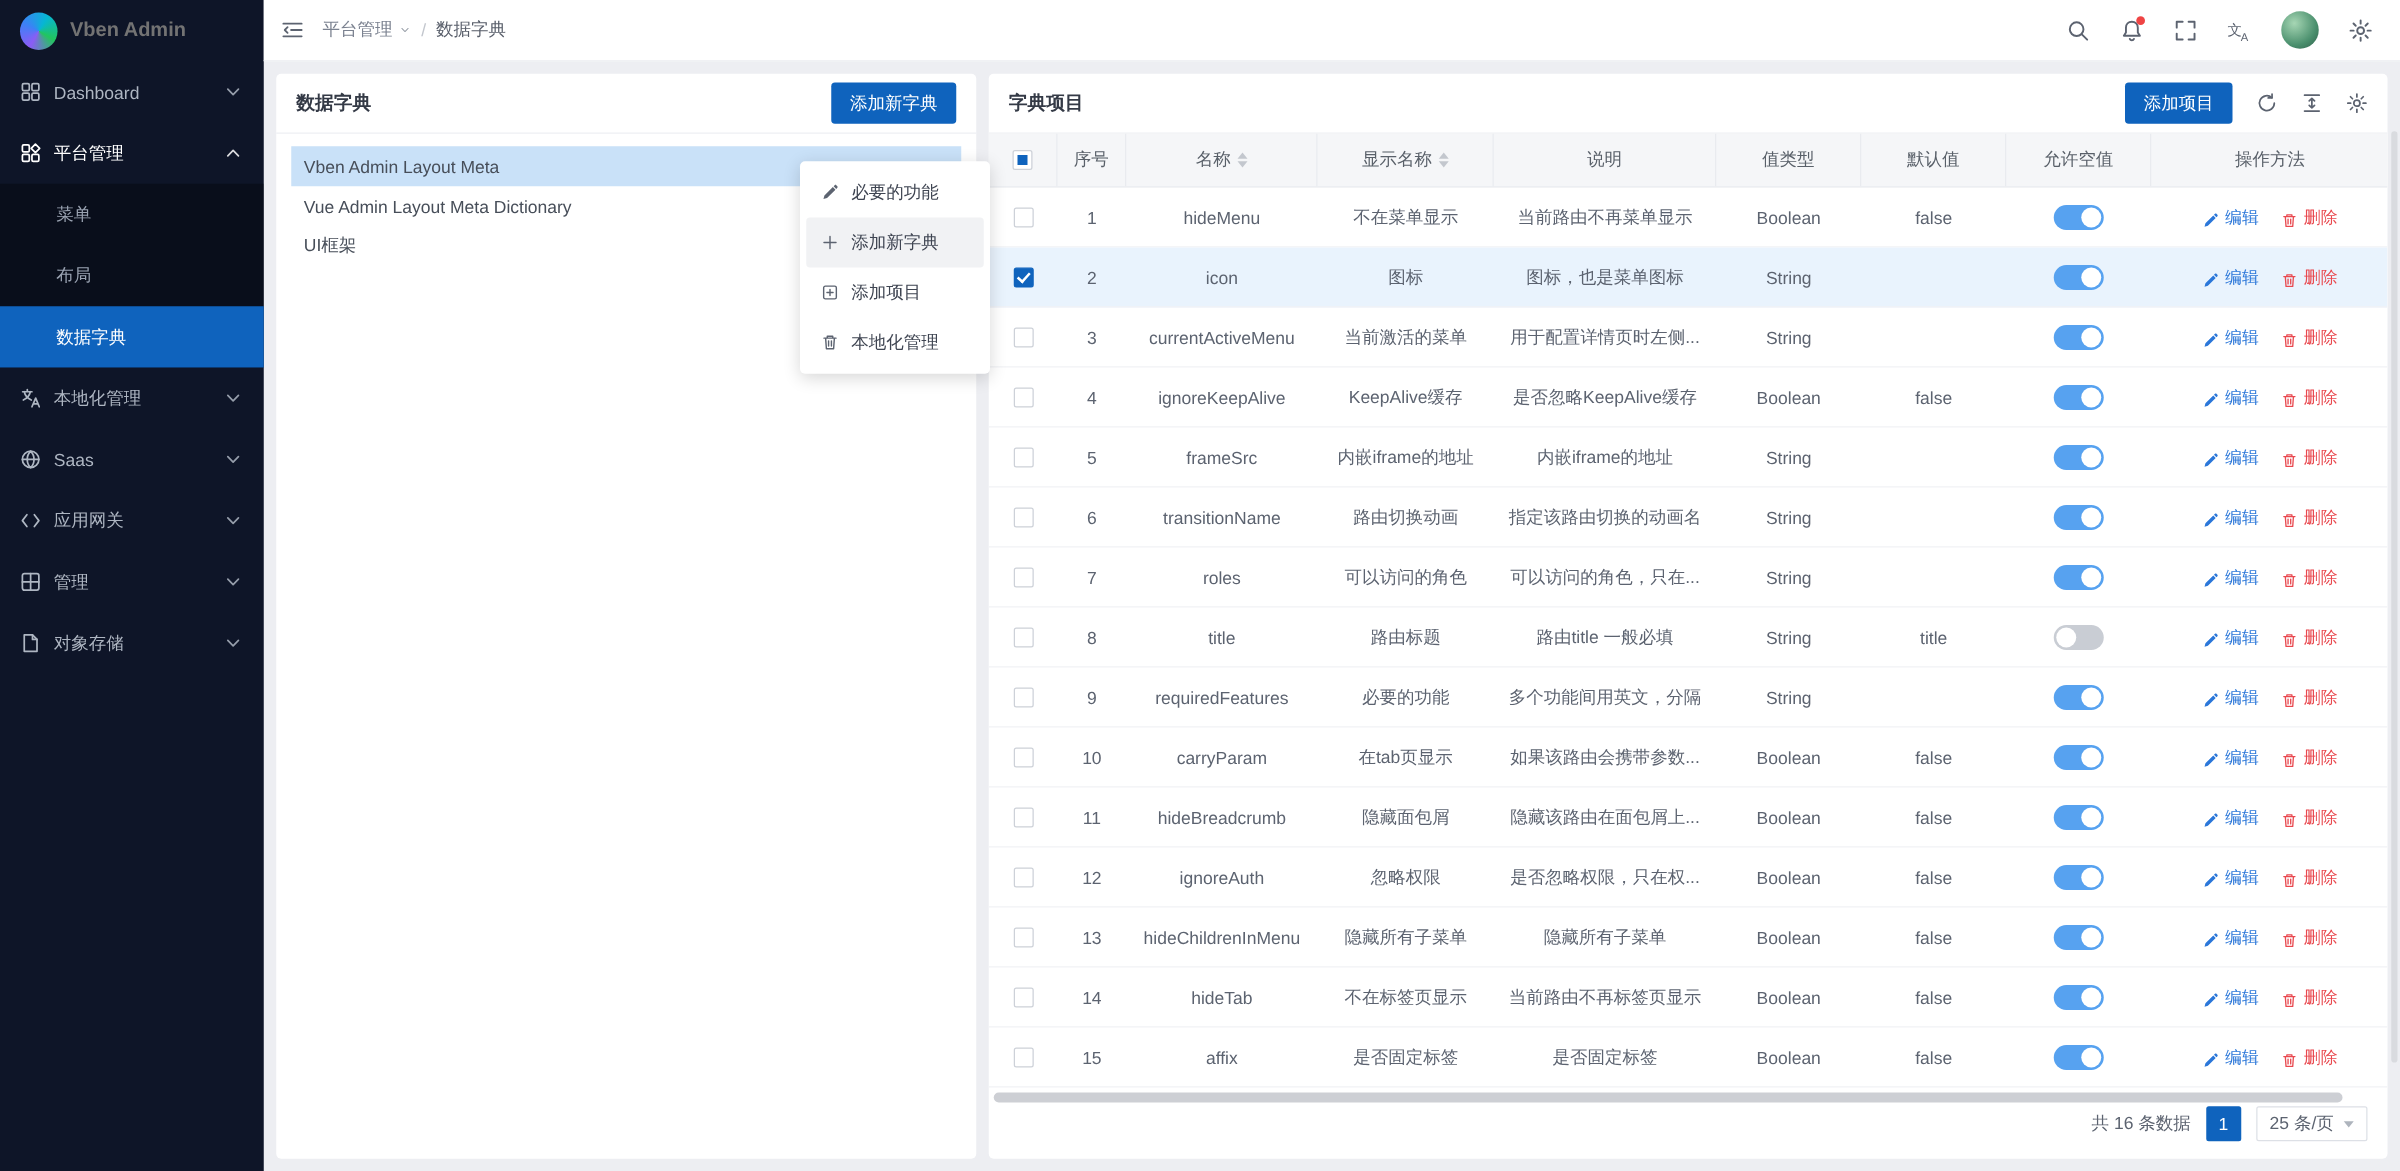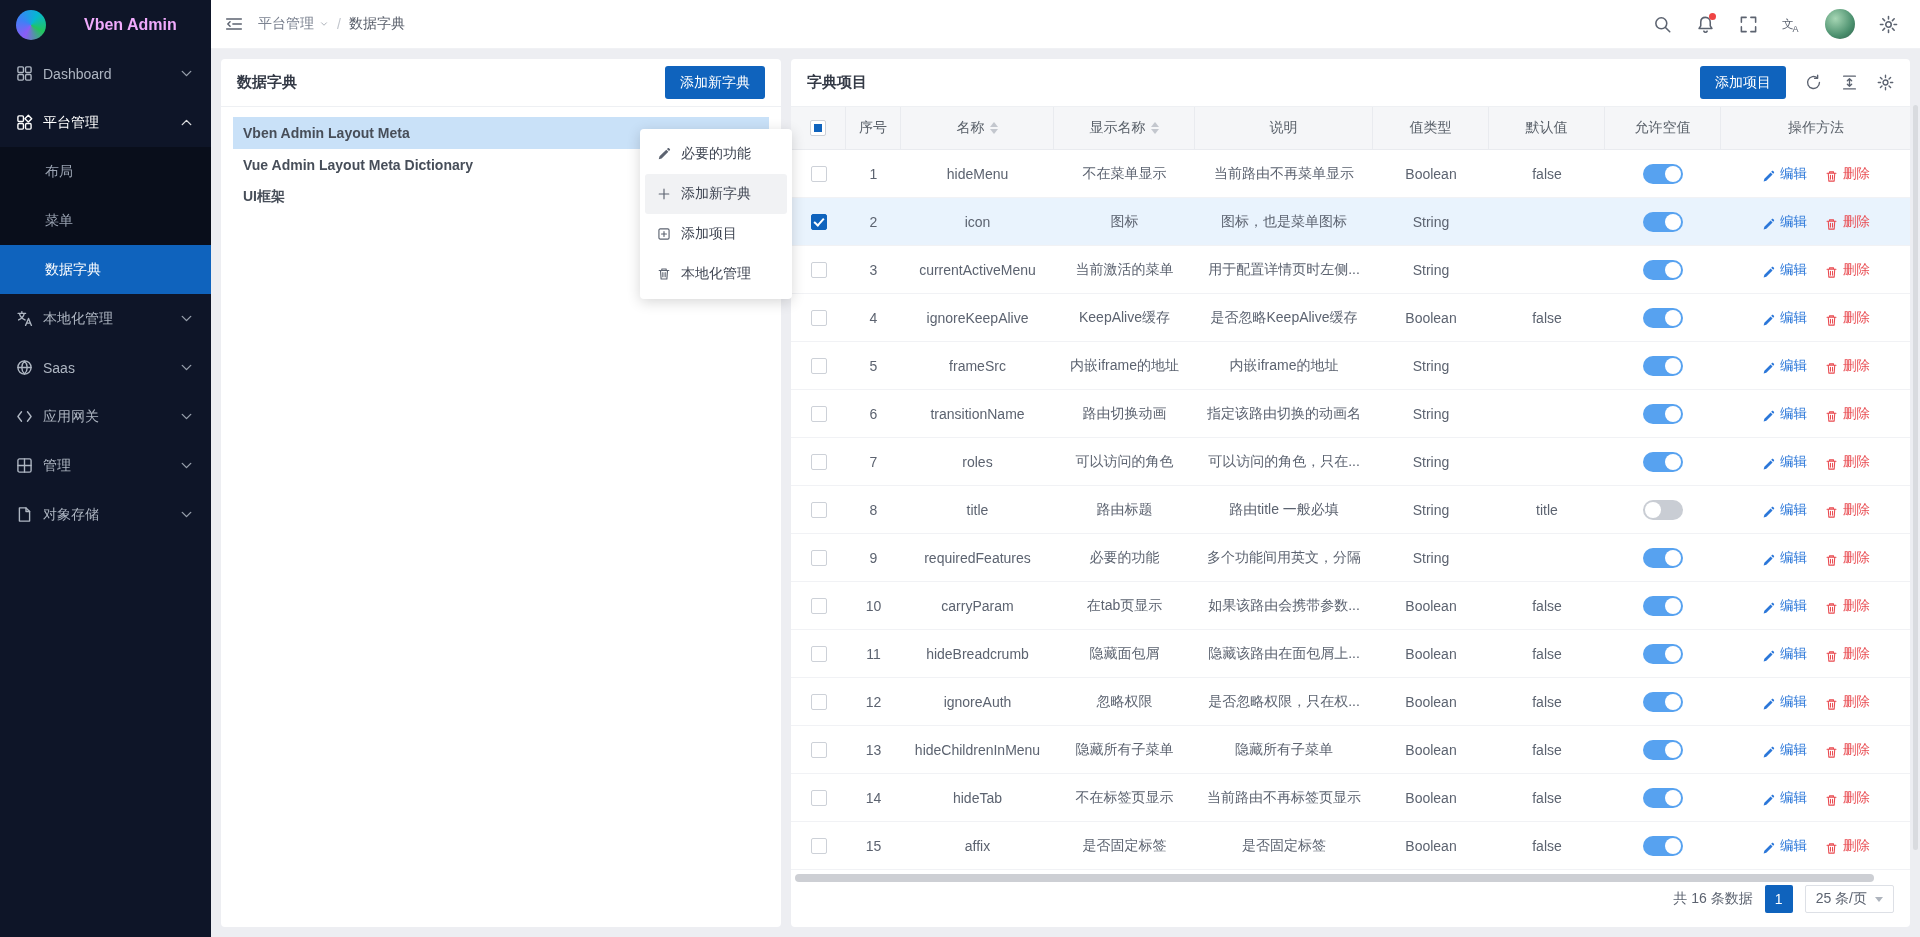--- a/index.html
+++ b/index.html
@@ -4,21 +4,21 @@
 <style>
   *{box-sizing:border-box;margin:0;padding:0;}
   html,body{width:1920px;height:937px;overflow:hidden;}
   body{font-family:"Liberation Sans","DejaVu Sans",sans-serif;font-size:14px;background:#edeef2;color:#333;}
   .app{display:flex;height:100%;position:relative;}
 
   
   .sidebar{flex:0 0 211px;background:var(--sidebar,#0e1528);color:#aeb6c2;}
   .logo{height:49px;display:flex;align-items:center;gap:10px;padding-left:16px;}
   .logo-badge{width:30px;height:30px;border-radius:50%;background:conic-gradient(from 210deg,#8b5cf6,#3b82f6,#06b6d4,#22c55e,#8b5cf6);flex:0 0 30px;}
-  .logo-text{color:#f0abfc;font-size:16px;font-weight:bold;white-space:nowrap;margin-left:28px;}
+  .logo-text{color:#737373;font-size:16px;font-weight:bold;white-space:nowrap;}
   .menu-item{height:49px;display:flex;align-items:center;gap:10px;padding:0 16px;cursor:pointer;color:#aeb6c2;}
   .menu-item.open{color:#fff;}
   .icon{display:inline-block;line-height:0;}
   .icon svg{width:100%;height:100%;display:block;}
   .menu-item .icon{width:17px;height:17px;flex:0 0 17px;}
   .mi-label{flex:1;white-space:nowrap;overflow:hidden;}
   .chev{width:11px;height:11px;opacity:.85;}
   .submenu{background:rgba(0,0,0,.32);}
   .sub-item{height:49px;display:flex;align-items:center;padding-left:45px;color:#9aa3b2;cursor:pointer;}
   .sub-item.active{background:var(--primary,#0f63bd);color:#fff;}
@@ -44,21 +44,21 @@
   .dict-panel{flex:0 0 560px;}
   .items-panel{flex:1;position:relative;overflow:hidden;}
   .panel-header{height:48px;flex:0 0 48px;display:flex;align-items:center;justify-content:space-between;padding:0 16px;border-bottom:1px solid #eef0f3;}
   .panel-title{font-size:15px;font-weight:bold;color:#343a46;}
   .btn-primary{background:var(--primary,#0f63bd);color:#fff;border:none;border-radius:3px;height:33px;padding:0 15px;font-size:14px;cursor:pointer;font-family:inherit;white-space:nowrap;}
   .toolbar{display:flex;align-items:center;gap:19px;}
   .toolbar .icon-btn{width:17px;height:17px;}
 
   
   .dict-list{padding:10px 12px;}
-  .dict-item{height:32px;display:flex;align-items:center;padding:0 10px;color:#474e59;cursor:pointer;white-space:nowrap;font-weight:bold;}
+  .dict-item{height:32px;display:flex;align-items:center;padding:0 10px;color:#474e59;cursor:pointer;white-space:nowrap;}
   .dict-item.selected{background:var(--sel,#c9e1f8);}
 
   
   .t-row{display:grid;grid-template-columns:55px 55px 153px 141px 178px 116px 116px 116px 190px;height:48px;border-bottom:1px solid #f1f2f5;color:#5c6370;}
   .t-head{height:43px;background:#f5f6f8;color:#596069;border-bottom:1px solid #e9ebef;}
   .t-cell{display:flex;align-items:center;justify-content:center;overflow:hidden;white-space:nowrap;padding:0 6px;}
   .t-head .t-cell{border-right:1px solid #e9ebef;}
   .t-head .t-cell:last-child{border-right:none;}
   .t-row.checked{background:var(--selrow,#e9f3fd);}
   .sorter{display:inline-flex;flex-direction:column;margin-left:5px;gap:2px;cursor:pointer;}
@@ -131,24 +131,24 @@
           </span>
           <span class="mi-label">平台管理</span>
           <span class="chev icon">
             <svg viewBox="0 0 16 16" fill="none" stroke="currentColor" stroke-width="1.3" stroke-linecap="round" stroke-linejoin="round">
               <path d="M4 10l4-4 4 4"></path>
             </svg>
           </span>
         </div>
         <div class="submenu">
           <div class="sub-item">
-            <span>布局</span>
+            <span>菜单</span>
           </div>
           <div class="sub-item">
-            <span>菜单</span>
+            <span>布局</span>
           </div>
           <div class="sub-item active">
             <span>数据字典</span>
           </div>
         </div>
         <div class="menu-item">
           <span class="icon " style="width:17px;height:17px">
             <svg viewBox="0 0 16 16" fill="none" stroke="currentColor" stroke-width="1.3" stroke-linecap="round" stroke-linejoin="round">
               <path d="M2 3.2h7M5.5 1.5v1.7M3.2 3.2c.6 2.8 2.6 5 5.3 6.2M7.8 3.2C7.2 6 5.2 8.2 2.5 9.4M9 14.5l2.8-6.5 2.7 6.5M10 12.3h3.6"></path>
             </svg>

